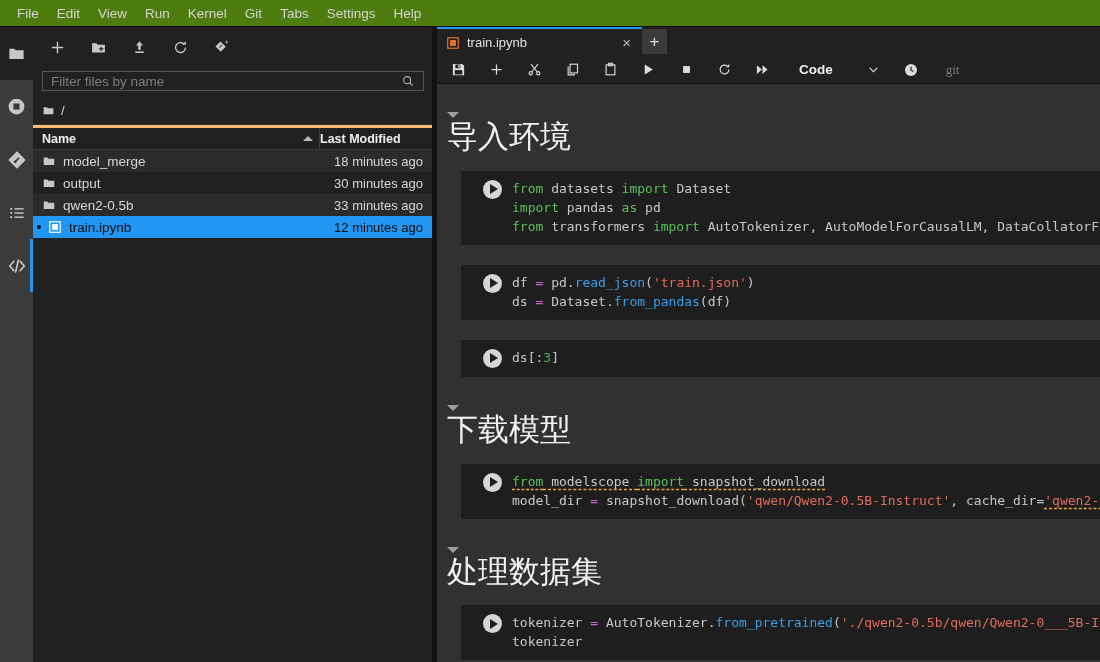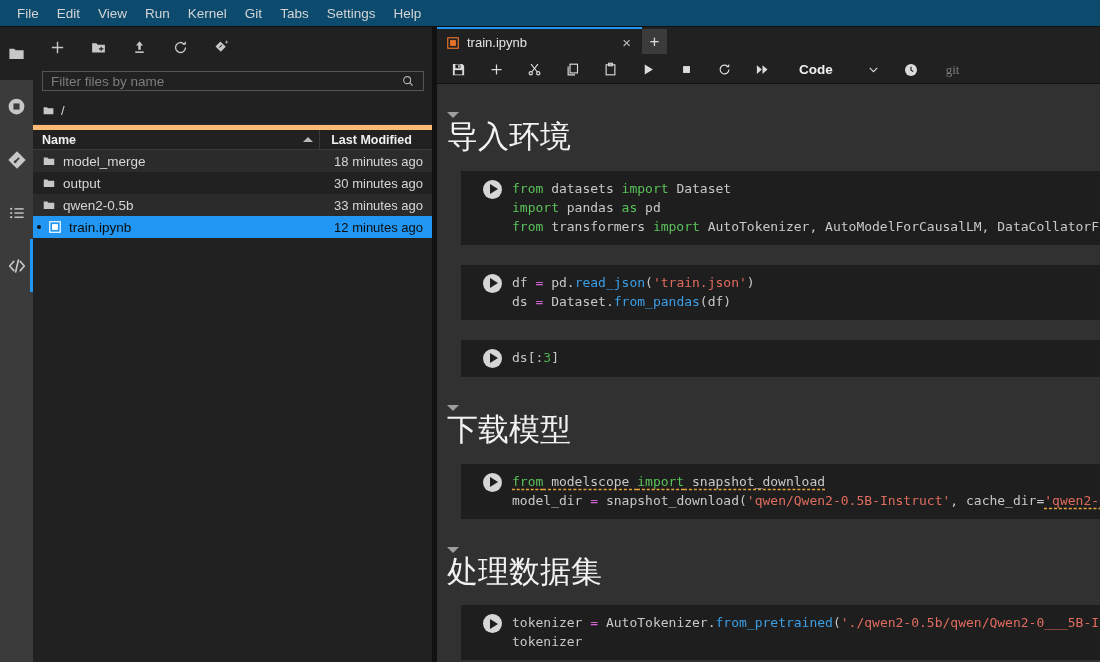--- a/index.html
+++ b/index.html
@@ -7,21 +7,21 @@
     width: 1100px; height: 662px;
     background: #111111;
     font-family: "Liberation Sans", sans-serif;
     overflow: hidden;
   }
   #app { position: relative; width: 1100px; height: 662px; }
 
   
   .menubar {
     position: absolute; top: 0; left: 0; width: 1100px; height: 27px;
-    background: #0c4a6e;
+    background: #4d7c0f;
     display: flex; align-items: center;
     border-bottom: 1px solid #111;
     padding-left: 8px;
   }
   .menu-item {
     color: #d4d4d4; font-size: 13.5px; padding: 4px 9px;
     white-space: nowrap; cursor: default;
   }
 
   
@@ -65,29 +65,29 @@
     height: 28px; display: flex; align-items: center; gap: 6px;
     padding: 0 9px; color: #cfcfcf; font-size: 13px;
     border-bottom: 1px solid #2c2c2c;
   }
   .fb-crumb-sep { color: #d4d4d4; }
 
   .fb-header {
     display: flex; height: 25px; align-items: stretch;
     background: #212121;
     border-bottom: 1px solid #3a3a3a;
-    border-top: 5px solid #fdba74;
+    border-top: 3px solid #fdba74;
   }
   .fb-th {
     color: #efefef; font-size: 12.5px; font-weight: bold;
     display: flex; align-items: center;
   }
   .fb-th-name { flex: 1; padding-left: 9px; justify-content: space-between; padding-right: 6px; }
   .fb-th-mod {
-    width: 113px; justify-content: center; padding-right: 9px;
+    width: 113px; justify-content: flex-start; padding-right: 9px;
     border-left: 1px solid #3a3a3a;
   }
   .sort-caret {
     width: 0; height: 0; border-left: 5px solid transparent;
     border-right: 5px solid transparent; border-bottom: 5px solid #b9b9b9;
   }
 
   .fb-row {
     display: flex; height: 22px; align-items: center;
     font-size: 13.5px; color: #d6d6d6; cursor: default;

